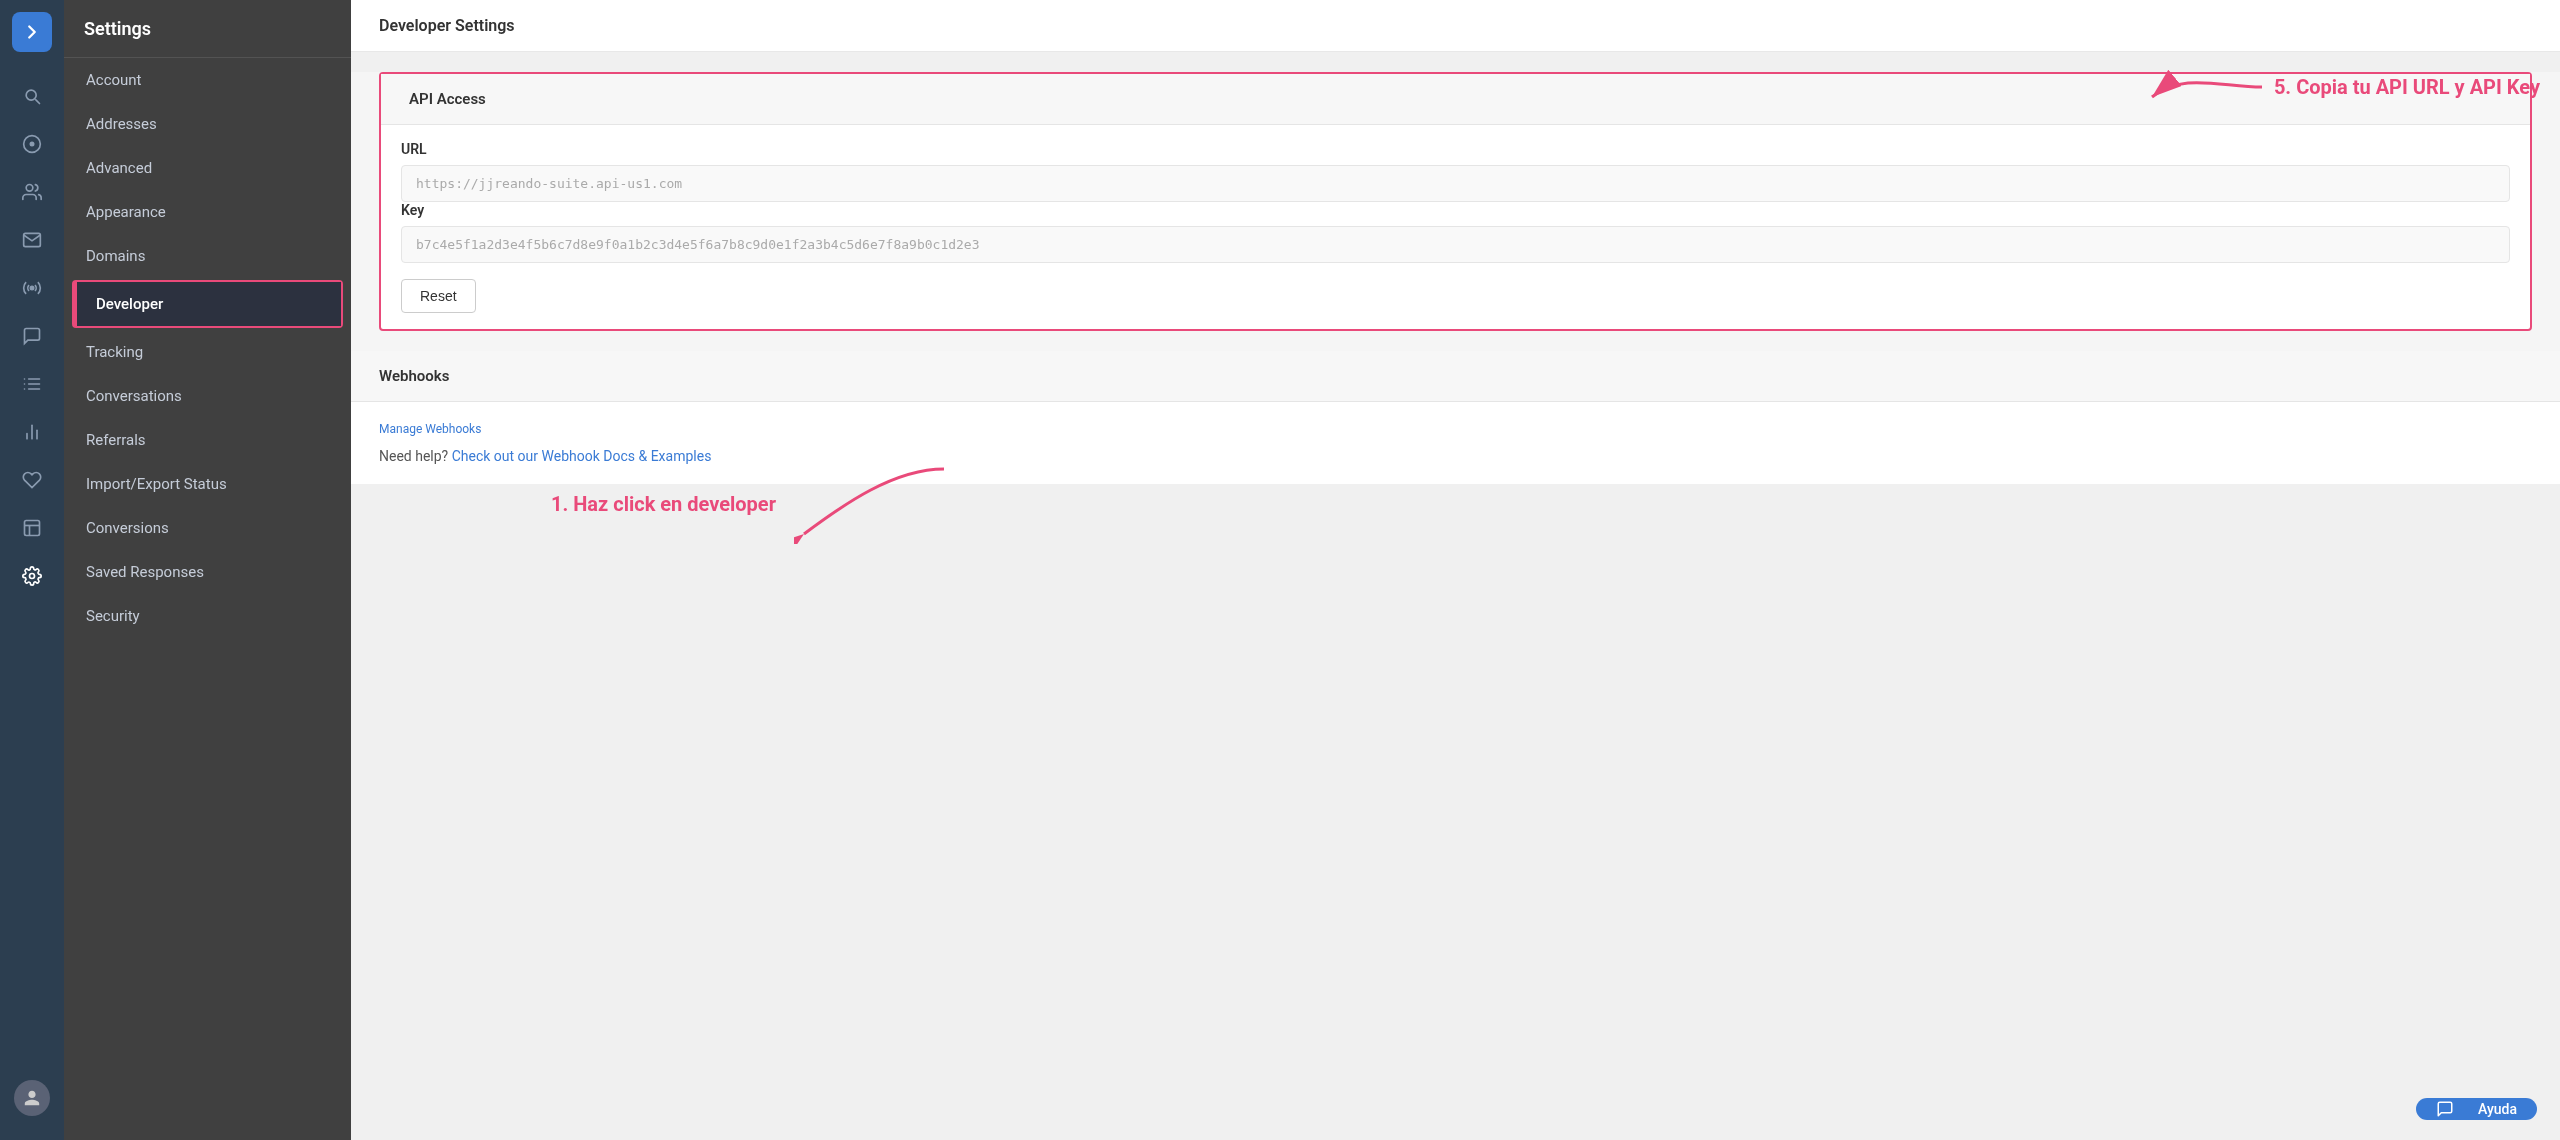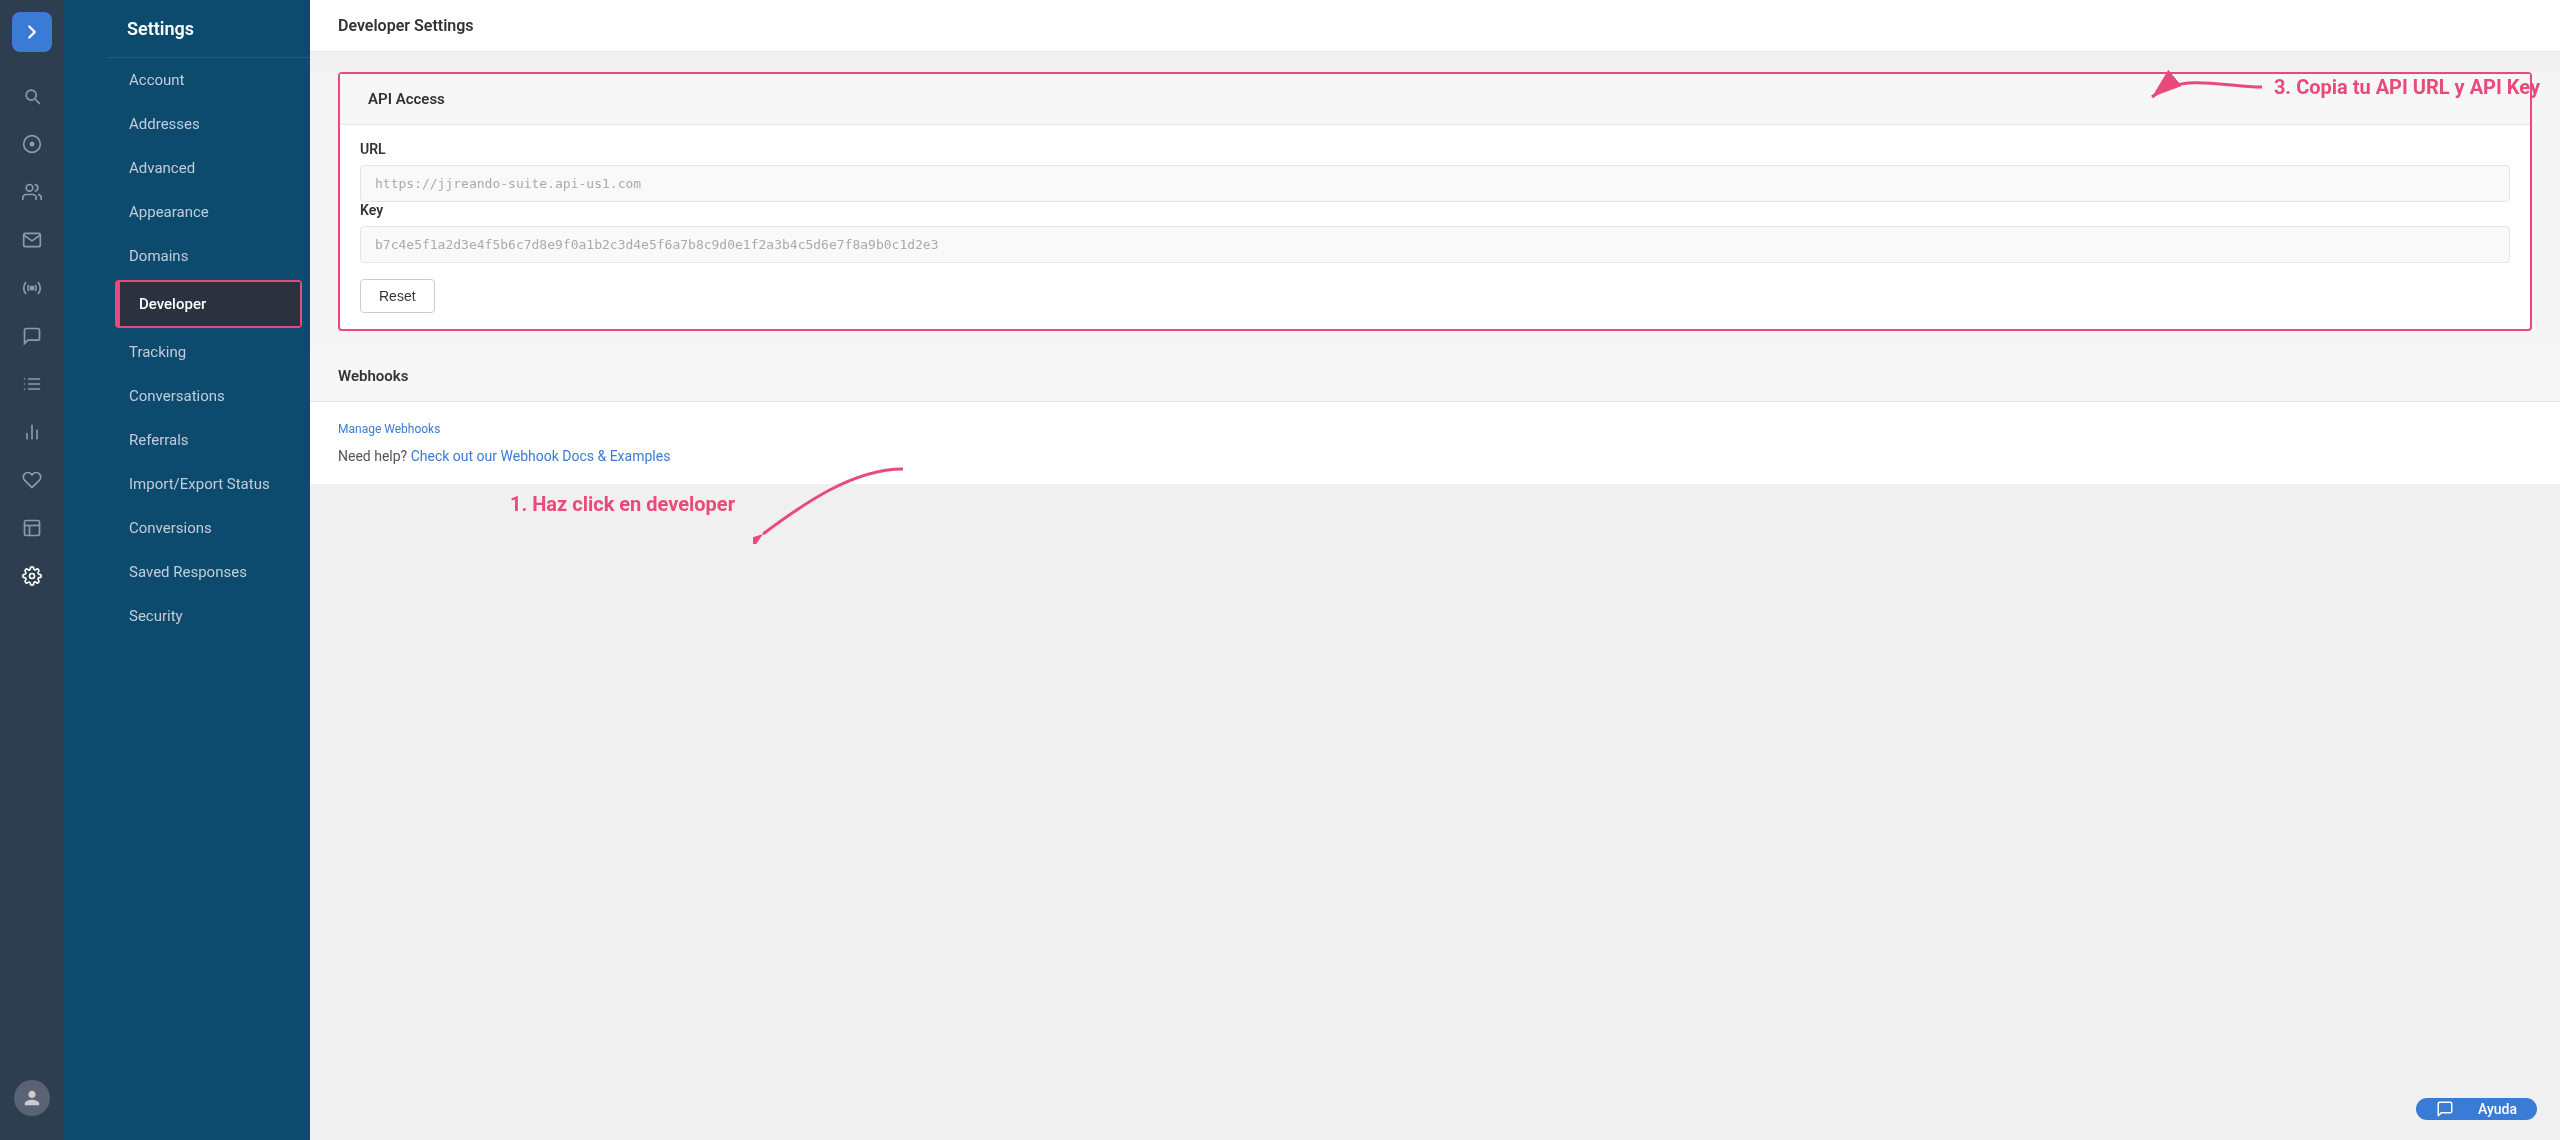--- a/index.html
+++ b/index.html
@@ -31,28 +31,27 @@
       color: #8a9bb0;
       margin: 4px 0;
       border-radius: 6px;
       cursor: pointer;
     }
     .nav-icon.active { color: #fff; }
     .nav-icon svg { width: 20px; height: 20px; fill: currentColor; }
 
     
     .settings-sidebar {
-      width: 246px;
-      background: #0c4a6e;
+      width: 287px;
+      background: #404040;
       color: #ccc;
       display: flex;
       flex-direction: column;
       flex-shrink: 0;
       overflow-y: auto;
-      padding-left: 43px;
     }
     .settings-sidebar-header {
       padding: 18px 20px;
       font-size: 18px;
       font-weight: 600;
       color: #fff;
       border-bottom: 1px solid rgba(255,255,255,0.1);
     }
     .settings-nav-item {
       padding: 13px 22px;
@@ -333,21 +332,21 @@
         <div style="position:absolute; top:-10px; right: 20px; display:flex; align-items:center; gap:12px; pointer-events:none;">
 
           <svg width="120" height="50">
             <defs>
               <marker id="arrowhead2" markerWidth="10" markerHeight="7" refX="10" refY="3.5" orient="auto">
                 <polygon points="0 0, 10 3.5, 0 7" fill="#e94a7a"></polygon>
               </marker>
             </defs>
             <path d="M120,25 C80,25 40,10 10,35" stroke="#e94a7a" stroke-width="3" fill="none" marker-end="url(#arrowhead2)"></path>
           </svg>
-          <div style="font-size:20px; font-weight:700; color:#e94a7a; white-space:nowrap;">3. Copia tu API URL y API Key</div>
+          <div style="font-size:20px; font-weight:700; color:#e94a7a; white-space:nowrap;">5. Copia tu API URL y API Key</div>
         </div>
       </div>
 
 
       <div class="webhooks-section" style="position:relative;">
         <div class="section-header">Webhooks</div>
         <div class="section-body">
           <a class="help-link" style="display:block; margin-bottom:12px; font-size:12px;">Manage Webhooks</a>
           <div style="font-size:14px; color:#555;">
             <span>Need help?</span>

